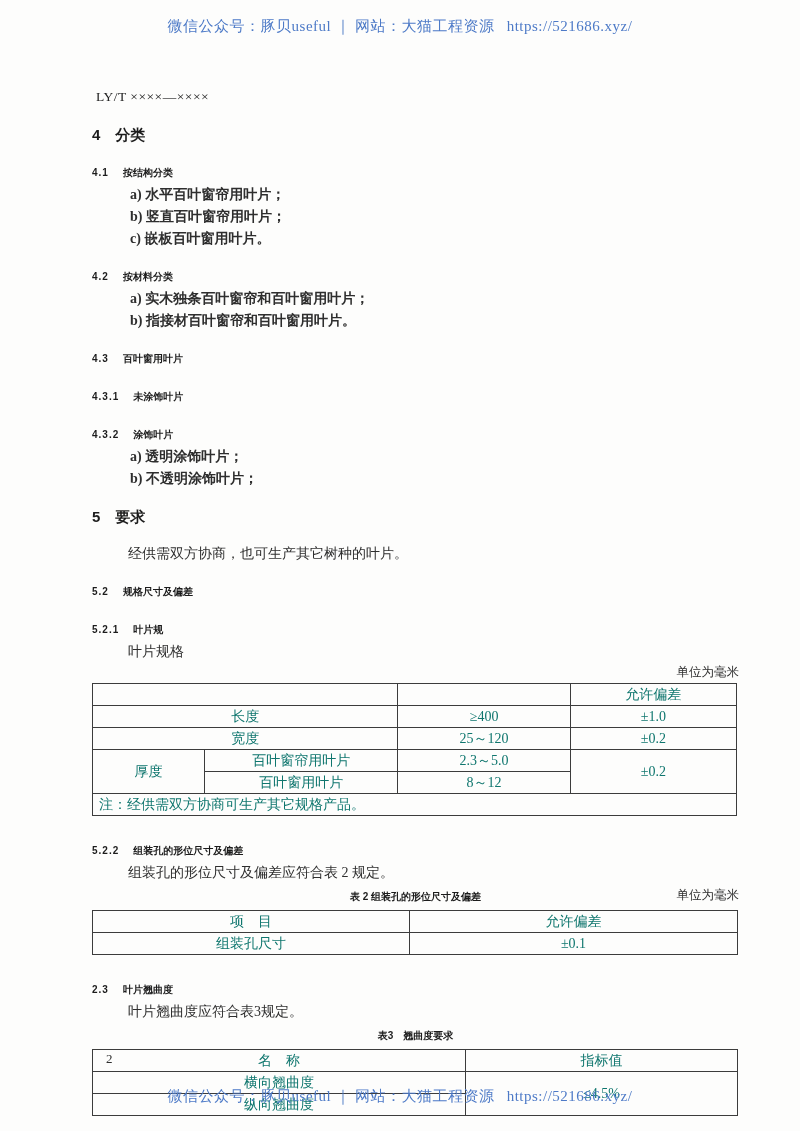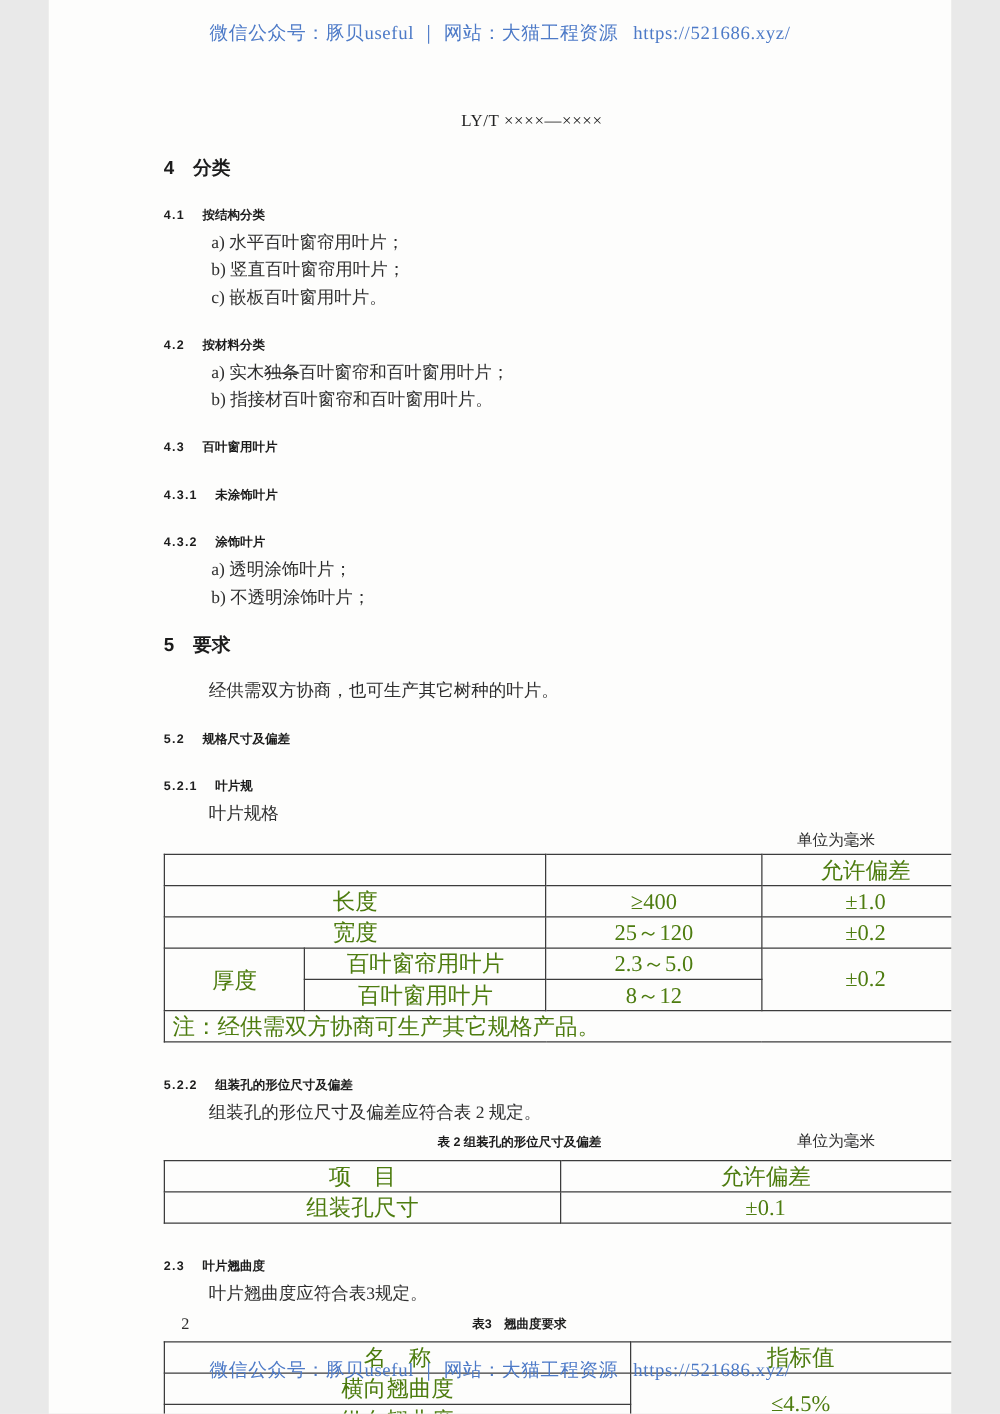--- a/index.html
+++ b/index.html
@@ -1,71 +1,70 @@
 <!DOCTYPE html>
 <html><head>
 <meta charset="utf-8">
 <style>
   html,body { margin:0; padding:0; background:#e9e9e9; }
   .page {
     position:relative;
-    width:690px; height:1131px;
+    width:800px; height:1131px;
     margin:0 auto;
     background:#fdfdfc;
     font-family:"Liberation Serif", serif;
     color:#2e2e2e;
     overflow:hidden;
-    padding-left:32px;
   }
   .watermark {
     position:absolute; left:0; width:100%;
     text-align:center;
     color:#4d7ac7;
     font-size:15px;
     letter-spacing:0.5px;
     white-space:nowrap;
   }
   .wm-top { top:17px; }
   .wm-bottom { top:1087px; }
   .watermark .wm-url { margin-left:8px; color:#4d7ac7; }
   .content {
     position:absolute; top:86px; left:92px; right:61px;
   }
   .line { line-height:22px; font-size:14px; }
-  .doc-code { font-size:13.5px; letter-spacing:0.5px; color:#222; margin-left:20px;text-align:center; }
+  .doc-code { font-size:13.5px; letter-spacing:0.5px; color:#222; margin-left:4px; }
   .h1, .h2 {
     font-family:"Liberation Sans", sans-serif;
     font-weight:bold; color:#1c1c1c;
     line-height:22px; font-size:10px;margin-top:16px;
   }
   .h1 { margin-bottom:15px; font-size:15px; }
   .hnum { margin-right:14px; letter-spacing:1px; }
-  .list-item { padding-left:38px; line-height:22px; font-size:14px; }
+  .list-item { padding-left:38px; line-height:22px; font-size:14px;font-weight:bold; }
   .para { padding-left:36px; line-height:22px; font-size:14px; }
   .struck { text-decoration:line-through; }
   .unit-note { text-align:right; font-size:12.5px; line-height:18px; color:#2e2e2e; }
   .caption-row { position:relative; text-align:center; line-height:22px; margin-top:0; }
   .caption {
     font-family:"Liberation Sans", sans-serif;
     font-weight:bold; font-size:10px; color:#1c1c1c;
   }
   .caption-row .unit-abs { position:absolute; right:0; top:2px; }
   table.t {
     border-collapse:collapse;
     width:645px;
     table-layout:fixed;
     margin-top:2px;
   }
   table.t td {
     border:1px solid #3c3c3c;
     text-align:center;
-    font-size:18px;
+    font-size:14px;
     height:21px;
     padding:0 4px;
-    color:#4d7c0f;
+    color:#0f766e;
   }
   table.t td.note-cell { text-align:left; padding-left:6px; }
   .spacer-8 { height:8px; }
   .page-num { position:absolute; left:106px; top:1051px; font-size:13px; color:#2e2e2e; }
 </style>
 </head>
 <body>
 
 <div class="page">
 

